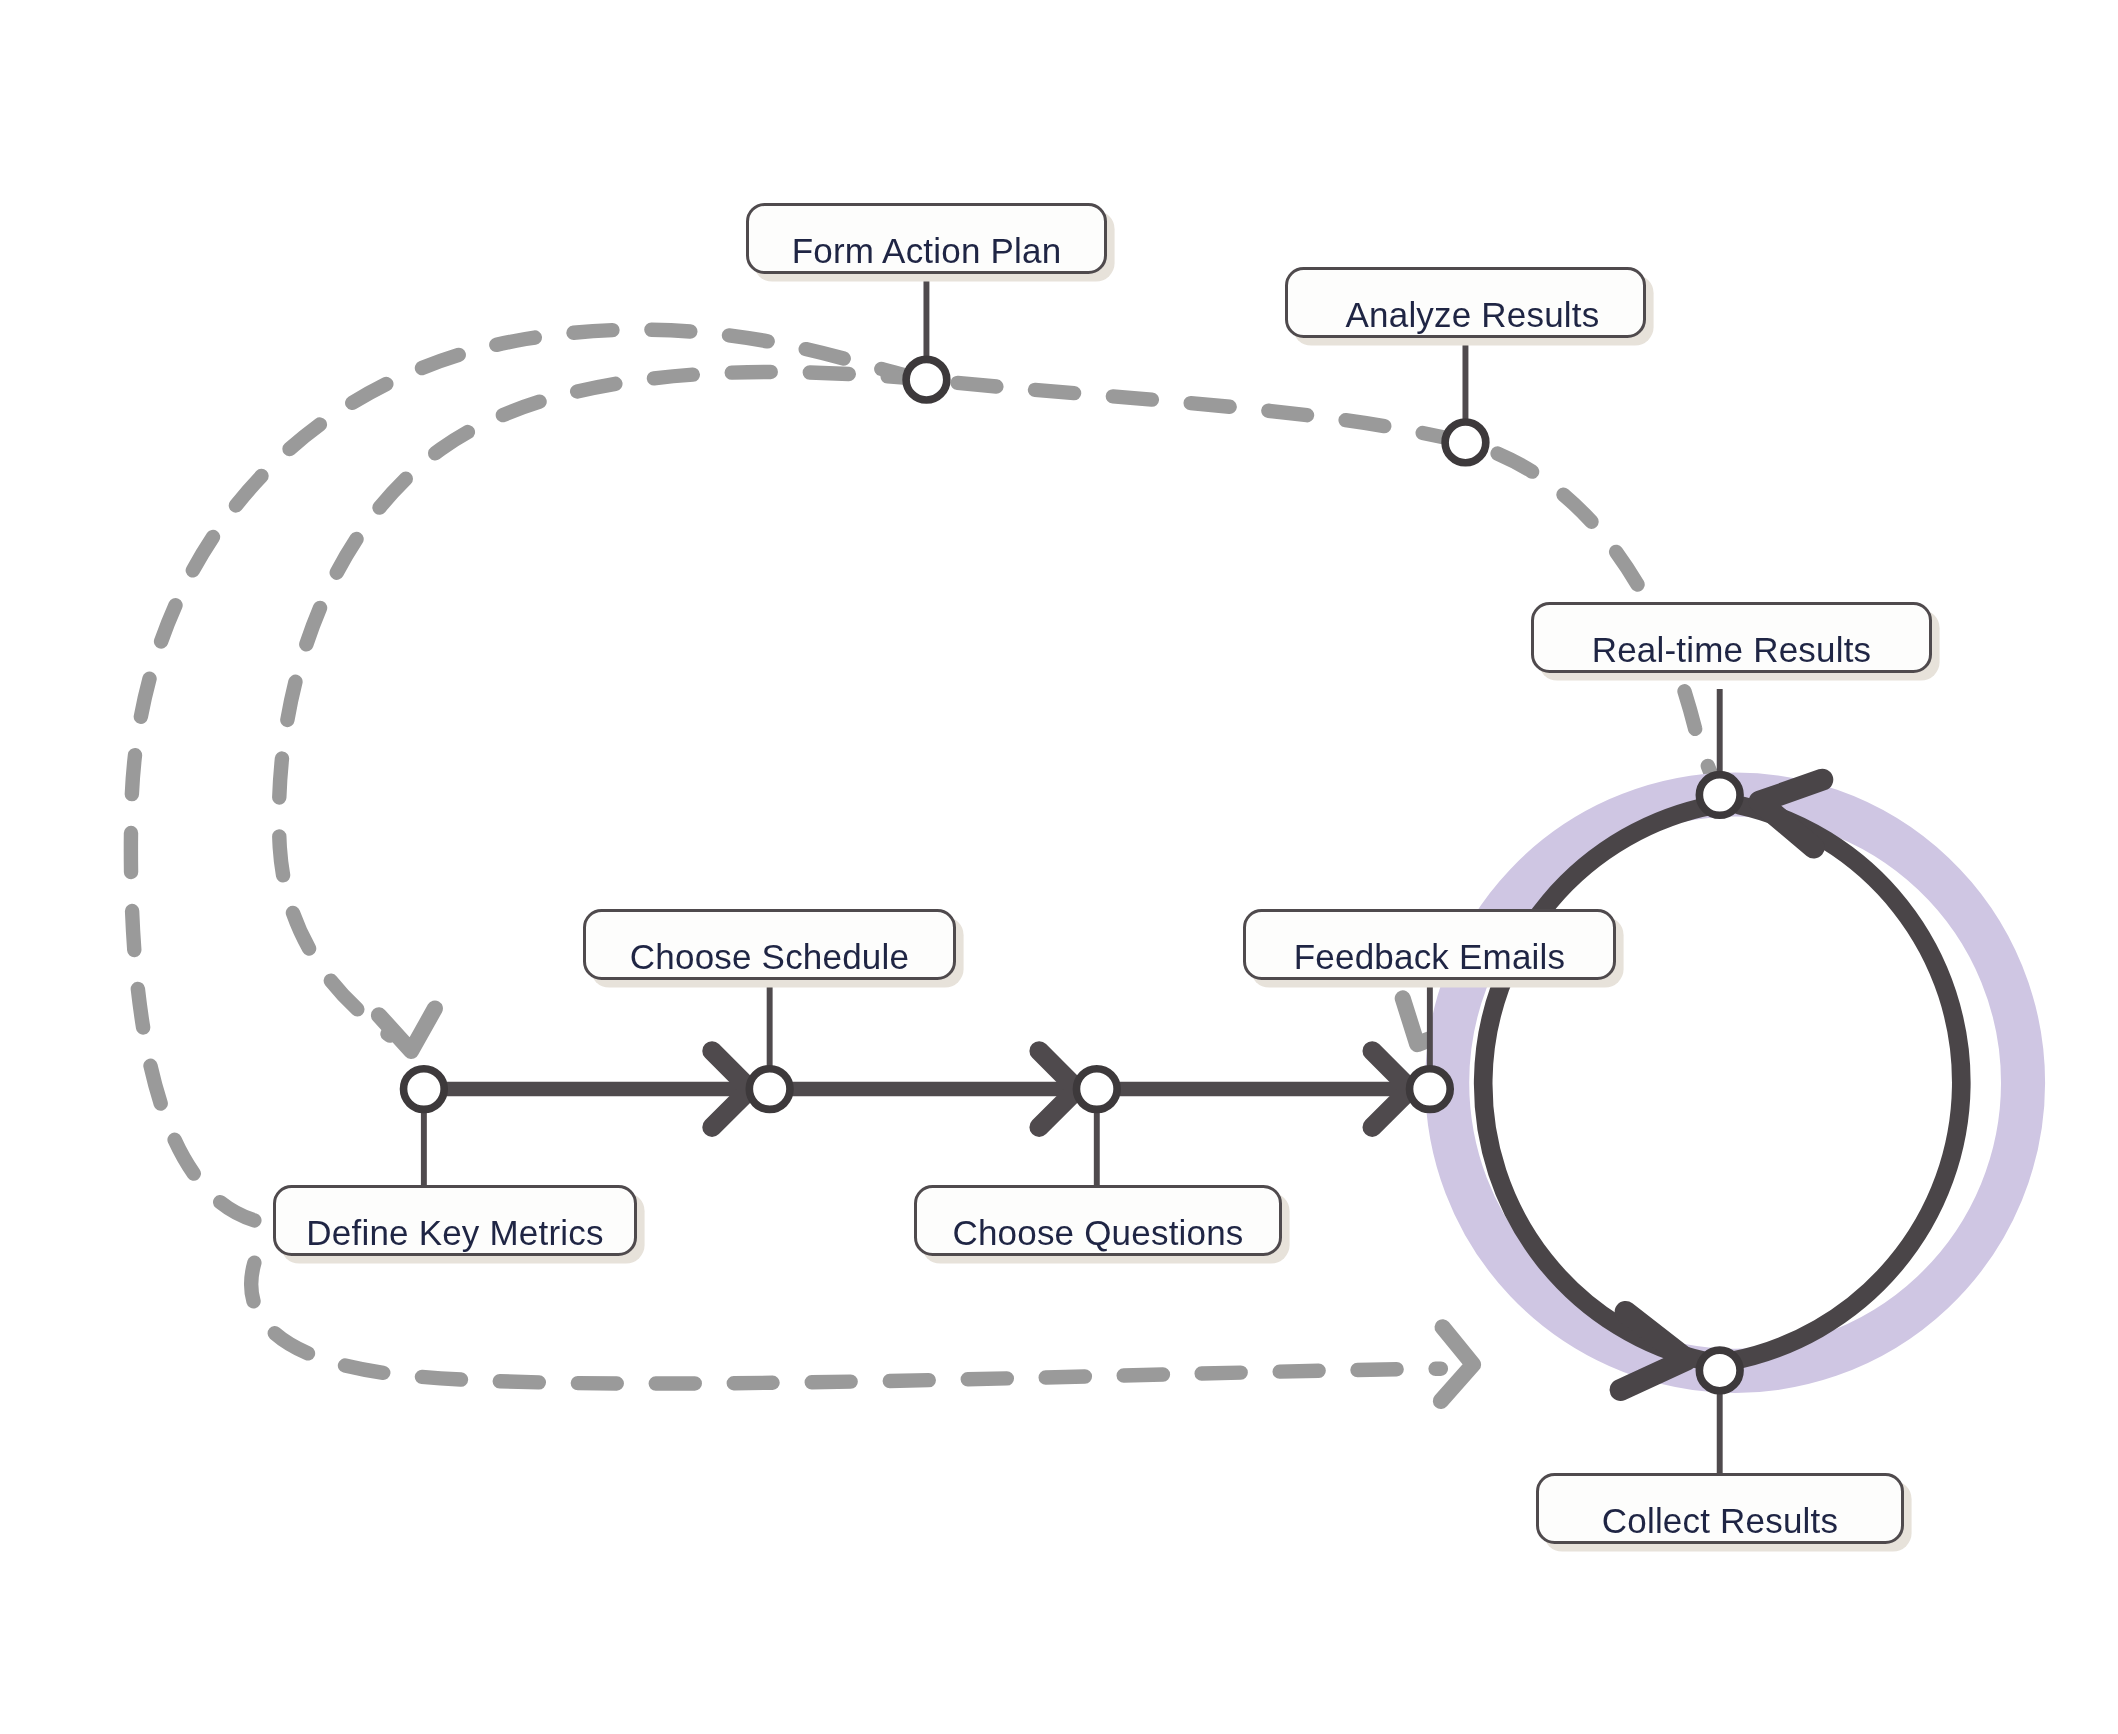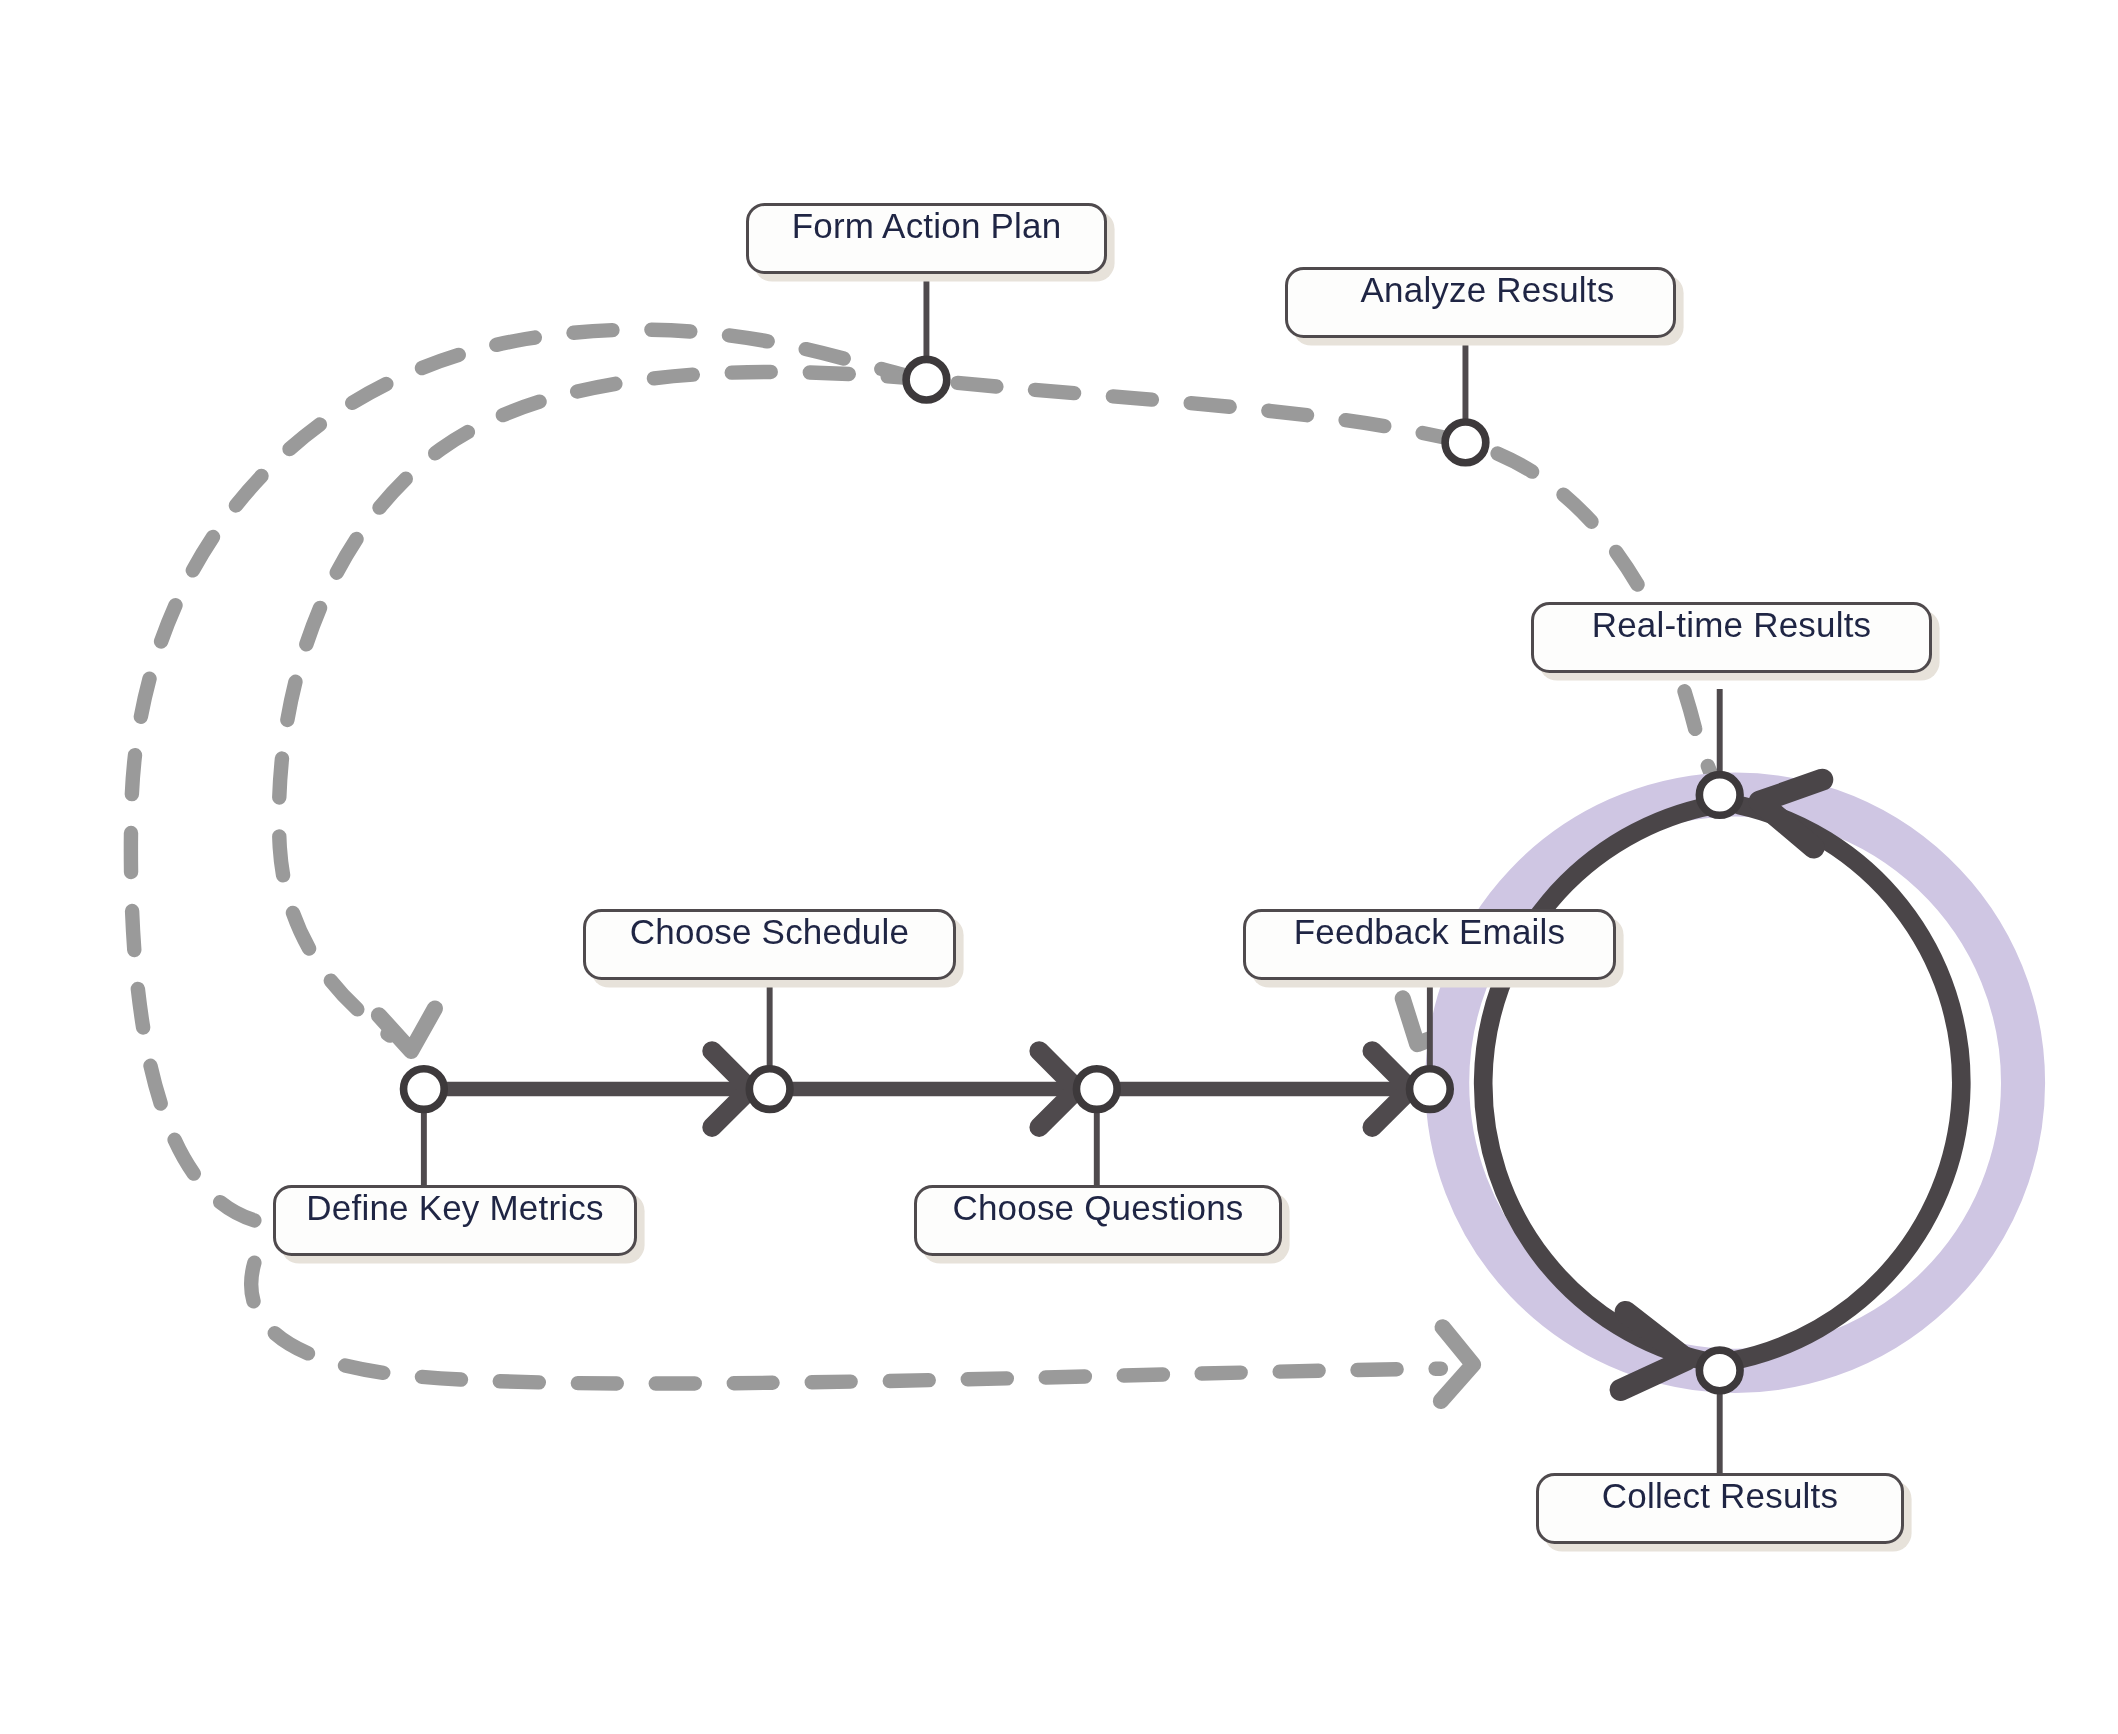--- a/index.html
+++ b/index.html
@@ -23,21 +23,21 @@
     position: absolute;
     top: 0;
     left: 0;
     width: 2119px;
     height: 1734px;
   }
   .node-label {
     position: absolute;
     box-sizing: border-box;
     display: flex;
-    align-items: flex-start;
+    align-items: flex-end;
     justify-content: center;
     background: #fdfdfc;
     border: 3.4px solid #4f4a4d;
     border-radius: 18.6px;
     color: #1f2544;
     font-size: 35px;
     font-family: "Liberation Sans", sans-serif;
     letter-spacing: 0.2px;
     white-space: nowrap;
     box-shadow: 7.6px 7.6px 0 0 #e7e2da;
@@ -143,21 +143,21 @@
       <circle cx="1294" cy="1285" r="24"></circle>
       <circle cx="2029" cy="1617" r="24"></circle>
     </g>
 
   </svg>
 
   <div class="node-label" style="left:746px; top:203px; width:361px;">
     <span>Form Action Plan</span>
   </div>
 
-  <div class="node-label" style="left:1285px; top:267px; width:391px;padding-left:36px;">
+  <div class="node-label" style="left:1285px; top:267px; width:361px;padding-left:36px;">
     <span>Analyze Results</span>
   </div>
 
   <div class="node-label" style="left:1531px; top:602px; width:401px;">
     <span>Real-time Results</span>
   </div>
 
   <div class="node-label" style="left:583px; top:909px; width:373px;">
     <span>Choose Schedule</span>
   </div>

